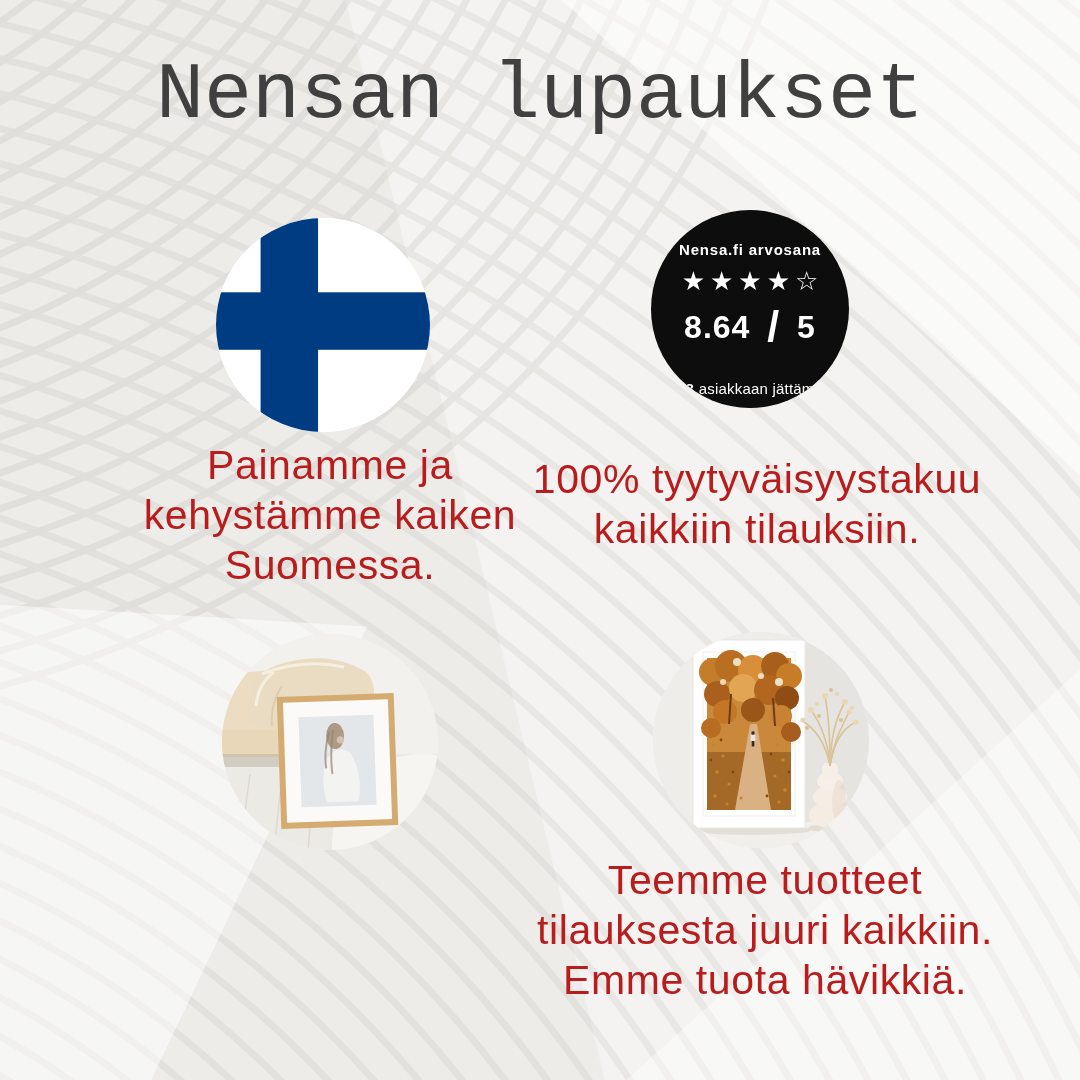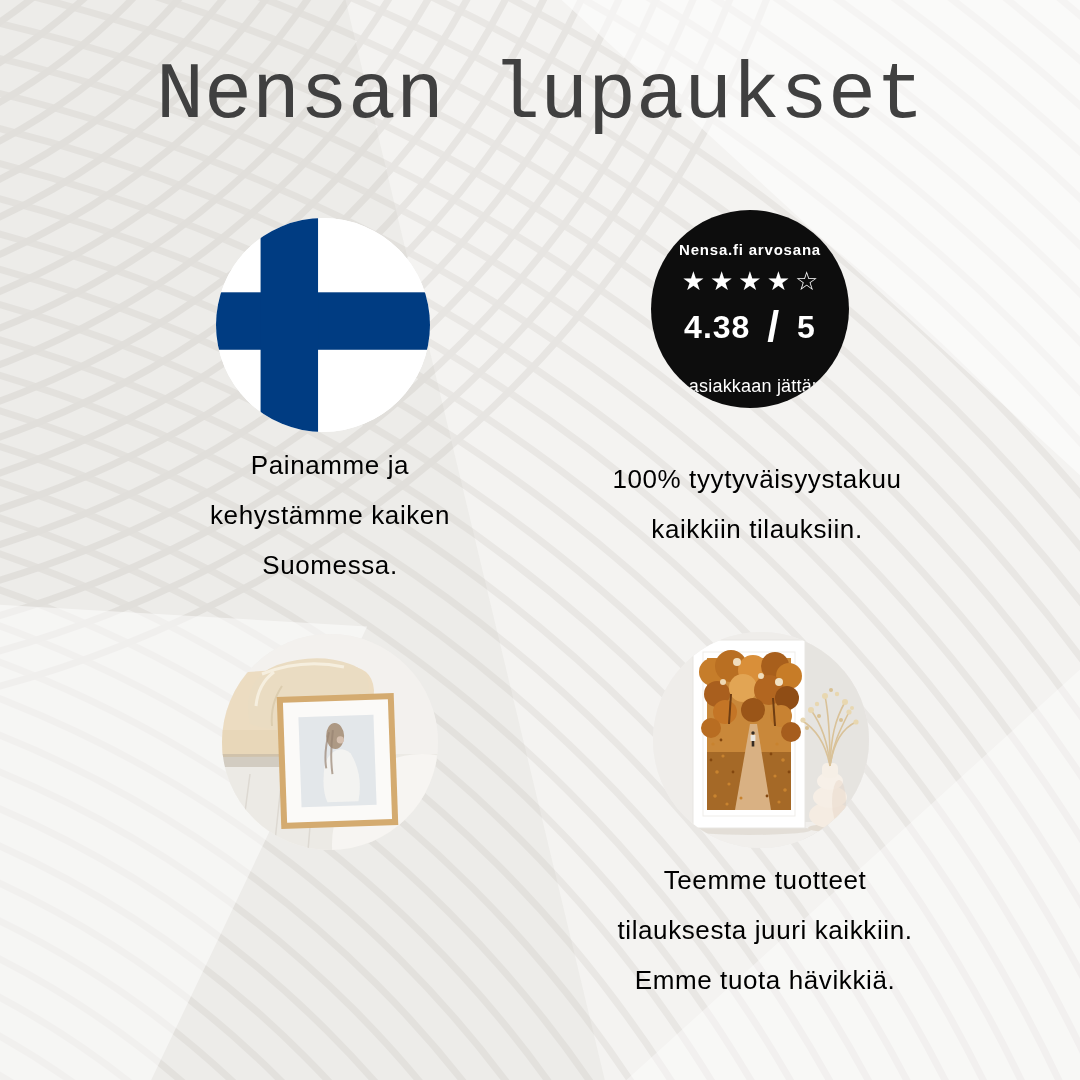--- a/index.html
+++ b/index.html
@@ -29,31 +29,31 @@
   }
   .badge-heading{margin-top:31px;font-size:15px;font-weight:700;letter-spacing:.8px;}
   .badge-stars{
     margin-top:8px;font-family:"DejaVu Sans",sans-serif;font-size:26px;line-height:30px;
     letter-spacing:5px;padding-left:5px;color:#ffffff;
   }
   .badge-score{margin-top:3px;font-size:32px;font-weight:700;letter-spacing:1px;}
   .badge-score .slash{font-size:43px;font-weight:600;position:relative;top:3px;margin:0 7px;}
   .badge-reviews{
     position:absolute;bottom:11px;left:50%;transform:translateX(-50%);
-    white-space:nowrap;font-size:18px;letter-spacing:.2px;
+    white-space:nowrap;font-size:15px;letter-spacing:.2px;
   }
   .badge-reviews .count{font-weight:700;margin-right:.32em;}
 
   .photo-circle{width:216px;height:216px;background:#f0eeec;}
   .photo-left{left:222px;top:634px;}
   .photo-right{left:653px;top:632px;}
 
   .promise-text{
     position:absolute;width:520px;text-align:center;white-space:pre;
-    font-size:26px;line-height:50px;font-weight:300;letter-spacing:.6px;color:#000000;margin:0;
+    font-size:41px;line-height:50px;font-weight:300;letter-spacing:.6px;color:#b91c1c;margin:0;
   }
   .text-tl{left:70px;top:440px;}
   .text-tr{left:497px;top:442px;margin-top:12px;}
   .text-bl{left:64px;top:855px;}
   .text-br{left:505px;top:855px;}
 </style>
 </head>
 <body>
 
 <div class="canvas">
@@ -143,21 +143,21 @@
       <rect width="216" height="216" fill="#ffffff"></rect>
       <rect x="0" y="75" width="216" height="58" fill="#003c82"></rect>
       <rect x="45" y="0" width="58" height="216" fill="#003c82"></rect>
     </svg>
   </div>
 
   <div class="circle badge">
     <div class="badge-heading">Nensa.fi arvosana</div>
     <div class="badge-stars">★★★★☆</div>
     <div class="badge-score">
-      <span>4.38</span>
+      <span>8.64</span>
       <span class="slash">/</span>
       <span>5</span>
     </div>
     <div class="badge-reviews">
       <span class="count">768</span><span>asiakkaan jättämää</span>
     </div>
   </div>
 
   <p class="promise-text text-tl">Painamme ja
 kehystämme kaiken

